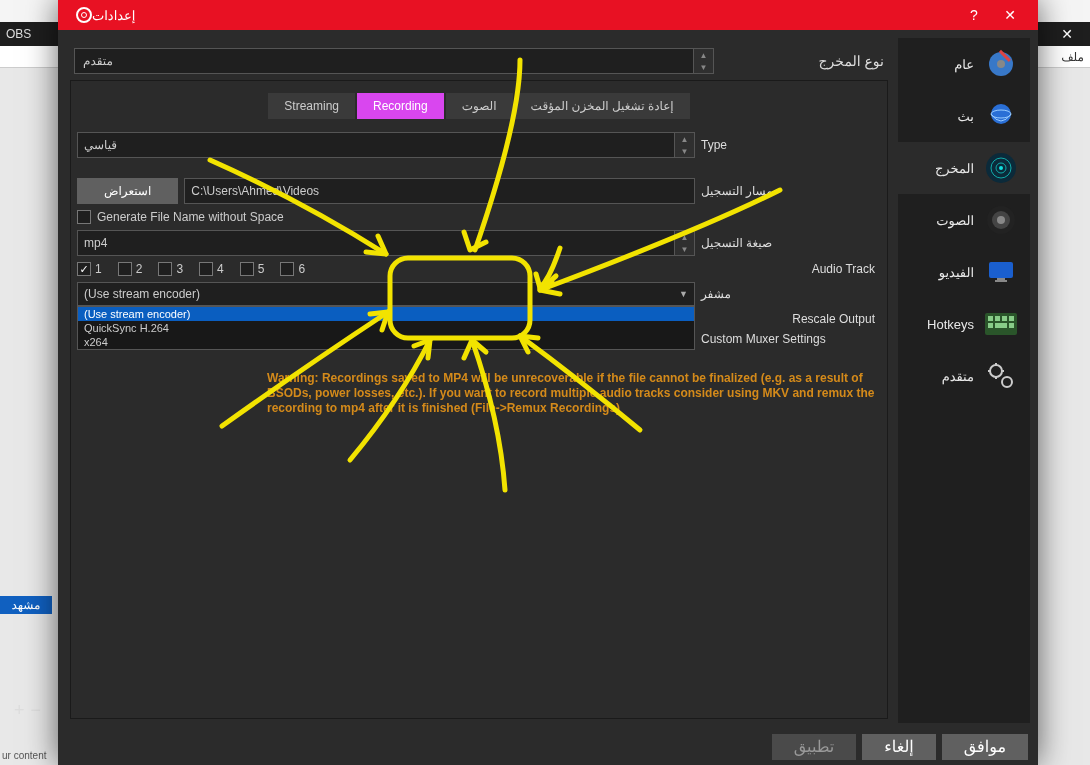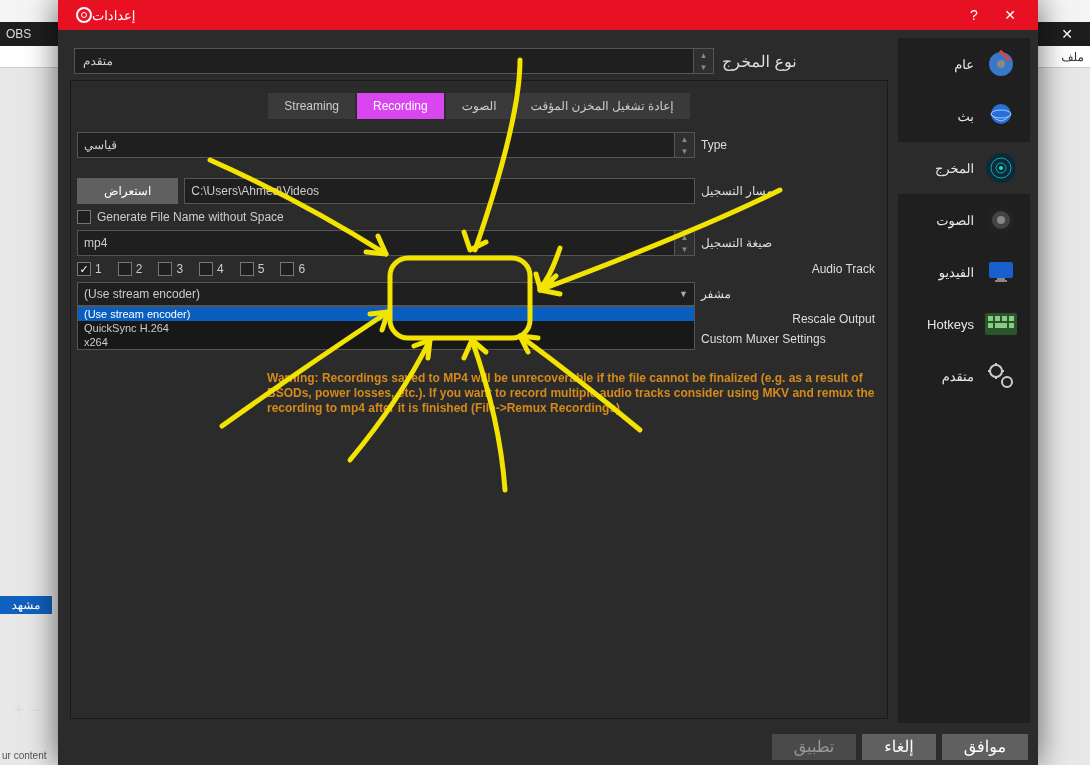--- a/index.html
+++ b/index.html
@@ -23,21 +23,21 @@
   .titlebar .obs-icon::after { content:""; position:absolute; inset:3px; border:1px solid #fff; border-radius:50%; }
 
   .body { flex:1; display:flex; flex-direction:row-reverse; background:#2b2b2b; padding:8px; gap:6px; min-height:0;}
   .sidebar { width:132px; background:#1f1f1f; display:flex; flex-direction:column; }
   .side-item { height:52px; display:flex; flex-direction:row-reverse; align-items:center; gap:10px; padding:0 12px; color:#e8e8e8; font-size:13px; cursor:pointer; }
   .side-item.sel { background:#2b2b2b; }
   .side-item .ic { width:34px; height:34px; display:flex; align-items:center; justify-content:center; }
 
   .content { flex:1; display:flex; flex-direction:column; background:#2b2b2b; min-height:0;}
   .toprow { display:flex; flex-direction:row-reverse; align-items:center; padding:10px 8px 6px; }
-  .toprow .lbl { width:170px; text-align:left; color:#ddd; font-size:16px; padding-left:8px; direction:rtl;}
+  .toprow .lbl { width:170px; text-align:right; color:#ddd; font-size:14px; padding-left:8px; direction:rtl;}
   .toprow .sel, .row .sel { flex:1; height:26px; background:#1f1f1f; border:1px solid #555; display:flex; align-items:center; padding:0 8px; color:#ccc; font-size:12px; position:relative; }
   .spin { position:absolute; right:0; top:0; bottom:0; width:20px; background:#2f2f2f; border-left:1px solid #555; display:flex; flex-direction:column; }
   .spin div { flex:1; display:flex; align-items:center; justify-content:center; color:#888; font-size:8px; }
 
   .panel { flex:1; margin:0 4px 4px; background:#2b2b2b; border:1px solid #1a1a1a; padding:6px 6px 0; display:flex; flex-direction:column; min-height:0;}
   .tabs { display:flex; gap:2px; padding:6px 0 10px; justify-content:center; }
   .tab { height:26px; padding:0 16px; background:#3a3a3a; color:#ccc; font-size:12px; display:flex; align-items:center; cursor:pointer; }
   .tab.sel { background:#d946ef; color:#fff; }
   .row { display:flex; flex-direction:row-reverse; align-items:center; padding:3px 0; }
   .row .lbl { width:186px; text-align:left; color:#ddd; font-size:12px; padding-left:6px;}

